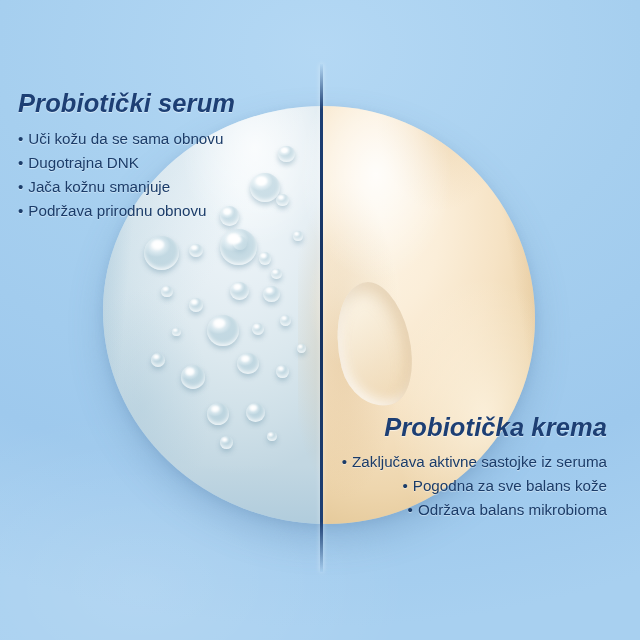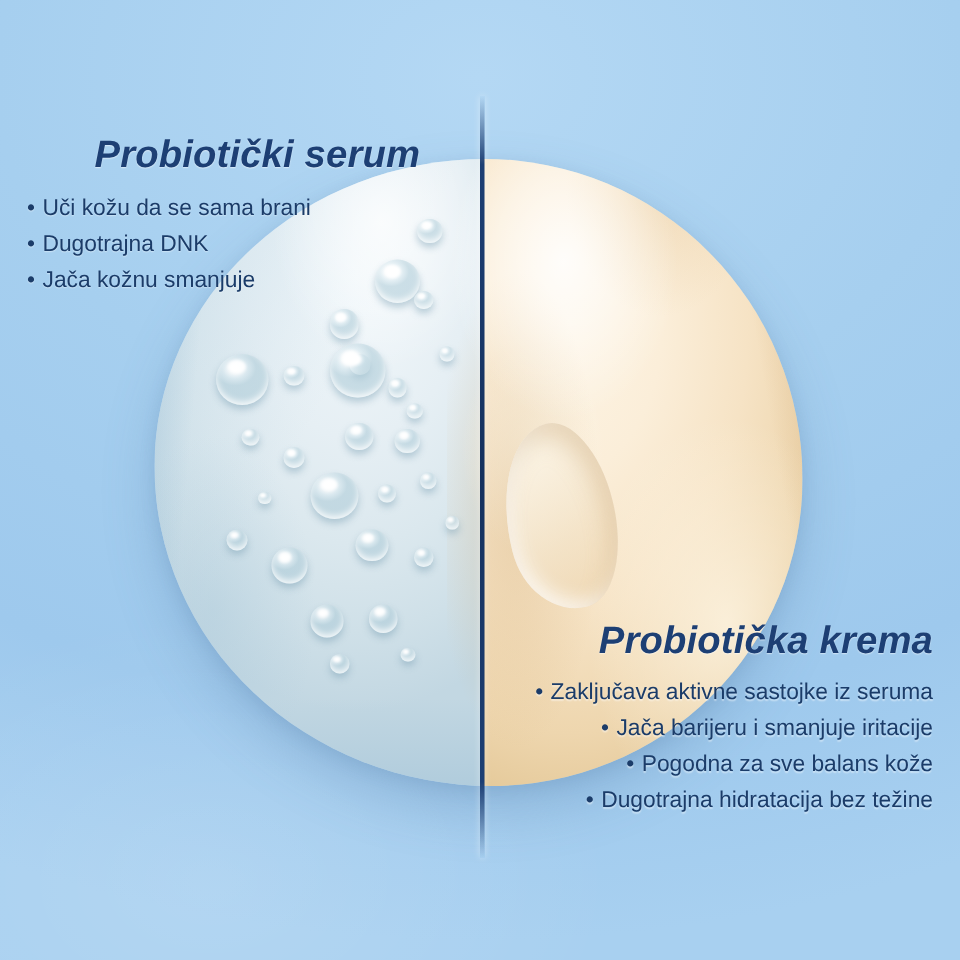--- a/index.html
+++ b/index.html
@@ -93,34 +93,33 @@
     background:linear-gradient(180deg, rgba(26,60,110,0) 0%, #1d3f74 9%, #15315e 50%, #1d3f74 90%, rgba(26,60,110,0) 100%);
     box-shadow:0 0 5px rgba(255,255,255,.45);
   }
 
   
   .panel{position:absolute;color:#17365f;}
   .panel .title{
     font-weight:bold;font-style:italic;font-size:25.5px;letter-spacing:.1px;
     color:#1d3f74;white-space:nowrap;
     text-shadow:0 1px 1px rgba(255,255,255,.55);
-    margin-left:45px;
   }
   .panel ul{list-style:none;margin:0;padding:0;}
   .panel li{
     font-size:15.2px;line-height:21.6px;color:#1b3c69;white-space:nowrap;
     text-shadow:0 1px 1px rgba(255,255,255,.45);
   }
   .panel li .bullet{margin-right:5px;}
 
   #panel-left{left:18px;top:89px;text-align:left;}
   #panel-left .title{margin-bottom:10px;}
   #panel-left li{margin-bottom:2.5px;}
 
-  #panel-right{right:18px;top:413px;text-align:right;}
+  #panel-right{right:33px;top:413px;text-align:right;}
   #panel-right .title{margin-bottom:9px;}
   #panel-right li{margin-bottom:2.5px;margin-left:22px;}
 </style>
 </head>
 <body>
 
 <div id="stage">
 
   <div class="bg"></div>
   <div class="bg-sheen"></div>
@@ -161,29 +160,29 @@
       <div class="drop" style="left:44%;top:30%;width:2.2%;height:2.2%;"></div>
       <div class="drop" style="left:45%;top:57%;width:2%;height:2%;"></div>
     </div>
   </div>
 
   <div class="divider"></div>
 
   <div class="panel" id="panel-left">
     <div class="title">Probiotički serum</div>
     <ul>
-      <li><span class="bullet">•</span><span>Uči kožu da se sama brani</span></li>
+      <li><span class="bullet">•</span><span>Uči kožu da se sama obnovu</span></li>
       <li><span class="bullet">•</span><span>Dugotrajna DNK</span></li>
       <li><span class="bullet">•</span><span>Jača kožnu smanjuje</span></li>
+      <li><span class="bullet">•</span><span>Podržava prirodnu obnovu</span></li>
     </ul>
   </div>
 
   <div class="panel" id="panel-right">
     <div class="title">Probiotička krema</div>
     <ul>
       <li><span class="bullet">•</span><span>Zaključava aktivne sastojke iz seruma</span></li>
-      <li><span class="bullet">•</span><span>Jača barijeru i smanjuje iritacije</span></li>
       <li><span class="bullet">•</span><span>Pogodna za sve balans kože</span></li>
-      <li><span class="bullet">•</span><span>Dugotrajna hidratacija bez težine</span></li>
+      <li><span class="bullet">•</span><span>Održava balans mikrobioma</span></li>
     </ul>
   </div>
 
 </div>
 
 </body></html>

